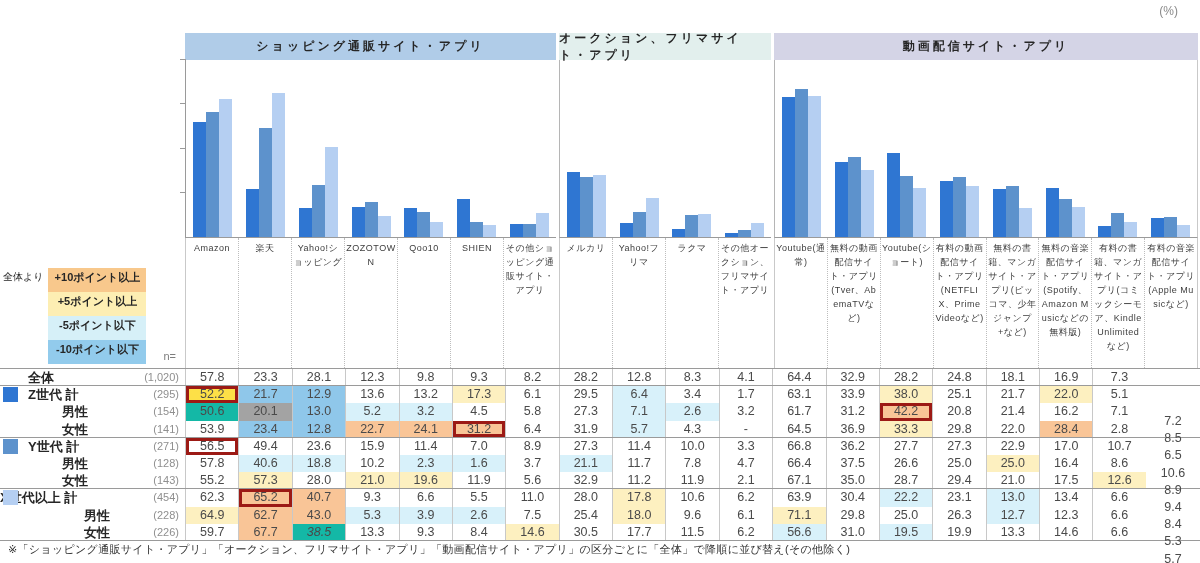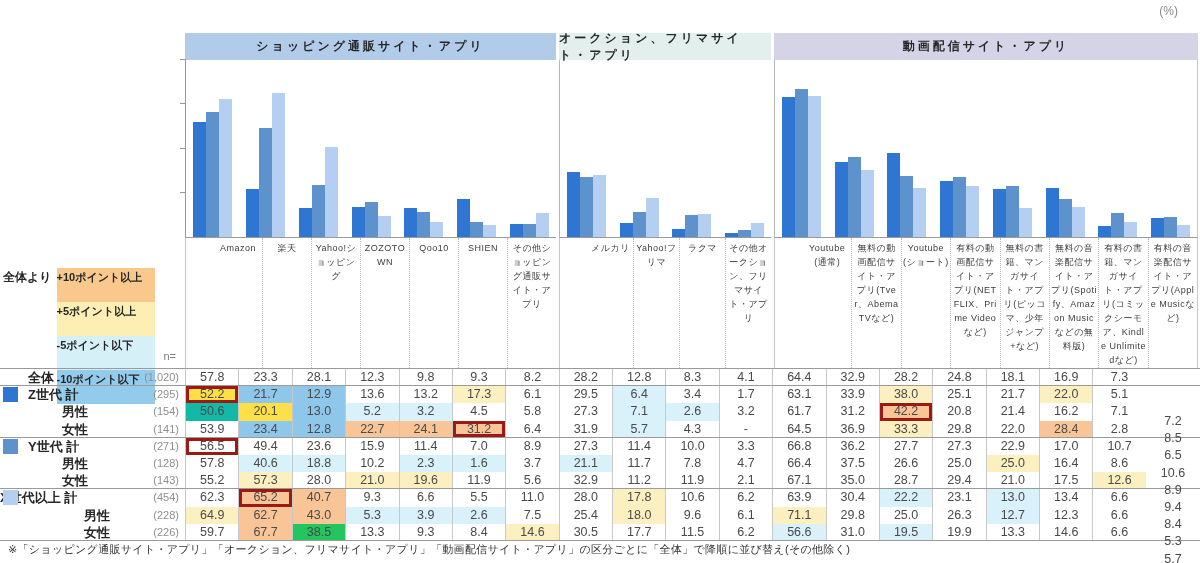--- a/index.html
+++ b/index.html
@@ -12,31 +12,31 @@
   .panel+.panel{border-left:3px solid #fff;}
   .band{height:27px;display:flex;align-items:center;justify-content:center;
         font-size:12px;font-weight:bold;letter-spacing:3px;color:#262626;}
   .plot{position:relative;height:178px;display:flex;align-items:flex-end;
         border-bottom:1px solid #9a9a9a;border-left:1px solid #b5b5b5;box-sizing:border-box;}
   .panel:first-child .plot{border-left:1px solid #9a9a9a;}
   .panel:last-child .plot,.panel:last-child .labels{border-right:1px solid #c9c9c9;}
   .bcol{flex:1;height:100%;display:flex;align-items:flex-end;justify-content:center;}
   .bar{width:13px;}
   .tick{position:absolute;left:-6px;width:6px;height:1px;background:#9a9a9a;}
-  .labels{display:flex;height:130px;box-sizing:border-box;border-left:1px solid #c9c9c9;padding-left:28px;}
+  .labels{display:flex;height:130px;box-sizing:border-box;border-left:1px solid #c9c9c9;}
   .panel:first-child .labels{border-left:1px solid #c9c9c9;}
   .lcell{flex:1;box-sizing:border-box;padding:4px 1px 0 1px;text-align:center;
          font-size:9px;line-height:1.55;letter-spacing:.5px;color:#3d3d3d;
          word-break:break-all;overflow:hidden;}
   .lcell+.lcell{border-left:1px dotted #bdbdbd;}
   
   .legend{position:absolute;left:3px;top:268px;display:flex;align-items:flex-start;}
-  .legend-title{font-size:12px;font-weight:bold;line-height:18px;margin-right:5px;color:#262626;}
+  .legend-title{font-size:10px;font-weight:normal;line-height:18px;margin-right:5px;color:#262626;}
   .legend-items{display:flex;flex-direction:column;}
-  .legend-item{width:98px;height:34px;line-height:18px;text-align:left;
+  .legend-item{width:98px;height:24px;line-height:18px;text-align:center;
                font-size:11px;font-weight:bold;color:#262626;}
   .nlabel{position:absolute;left:128px;top:350px;width:48px;text-align:right;
           font-size:11px;color:#7d7d7d;}
   
   .table{position:absolute;left:0;top:368px;width:1200px;border-top:1px solid #9a9a9a;}
   .trow{display:flex;height:17.2px;box-sizing:border-box;}
   .trow.gend{border-bottom:1px solid #9a9a9a;}
   .rl{position:relative;width:131px;box-sizing:border-box;font-size:13px;font-weight:bold;
       color:#262626;line-height:17.2px;white-space:nowrap;}
   .rl .sq{position:absolute;left:3px;top:1px;width:15px;height:15px;}
@@ -254,21 +254,21 @@
           <div class="vcell" style="background: rgb(253, 240, 192);">22.0</div>
           <div class="vcell">5.1</div>
           <div class="vcell">8.5</div>
         </div>
       </div>
       <div class="trow">
         <div class="rl" style="padding-left: 62px;"><div style="display: inline;">男性</div></div>
         <div class="rn">(154)</div>
         <div class="vals">
           <div class="vcell" style="background: #14b8a6;">50.6</div>
-          <div class="vcell" style="background: #fde047;">20.1</div>
+          <div class="vcell" style="background: #a3a3a3;">20.1</div>
           <div class="vcell" style="background: rgb(143, 199, 234);">13.0</div>
           <div class="vcell" style="background: rgb(216, 241, 250);">5.2</div>
           <div class="vcell" style="background: rgb(216, 241, 250);">3.2</div>
           <div class="vcell">4.5</div>
           <div class="vcell">5.8</div>
           <div class="vcell">27.3</div>
           <div class="vcell" style="background: rgb(216, 241, 250);">7.1</div>
           <div class="vcell" style="background: rgb(216, 241, 250);">2.6</div>
           <div class="vcell">3.2</div>
           <div class="vcell">61.7</div>
@@ -430,21 +430,21 @@
           <div class="vcell">6.6</div>
           <div class="vcell">5.7</div>
         </div>
       </div>
       <div class="trow gend">
         <div class="rl" style="padding-left: 84px;"><div style="display: inline;">女性</div></div>
         <div class="rn">(226)</div>
         <div class="vals">
           <div class="vcell">59.7</div>
           <div class="vcell" style="background: rgb(249, 197, 151);">67.7</div>
-          <div class="vcell" style="background: #22c55e;">38.5</div>
+          <div class="vcell" style="background: #14b8a6; font-style: italic;">38.5</div>
           <div class="vcell">13.3</div>
           <div class="vcell">9.3</div>
           <div class="vcell">8.4</div>
           <div class="vcell" style="background: rgb(253, 240, 192);">14.6</div>
           <div class="vcell">30.5</div>
           <div class="vcell">17.7</div>
           <div class="vcell">11.5</div>
           <div class="vcell">6.2</div>
           <div class="vcell" style="background: rgb(216, 241, 250);">56.6</div>
           <div class="vcell">31.0</div>

